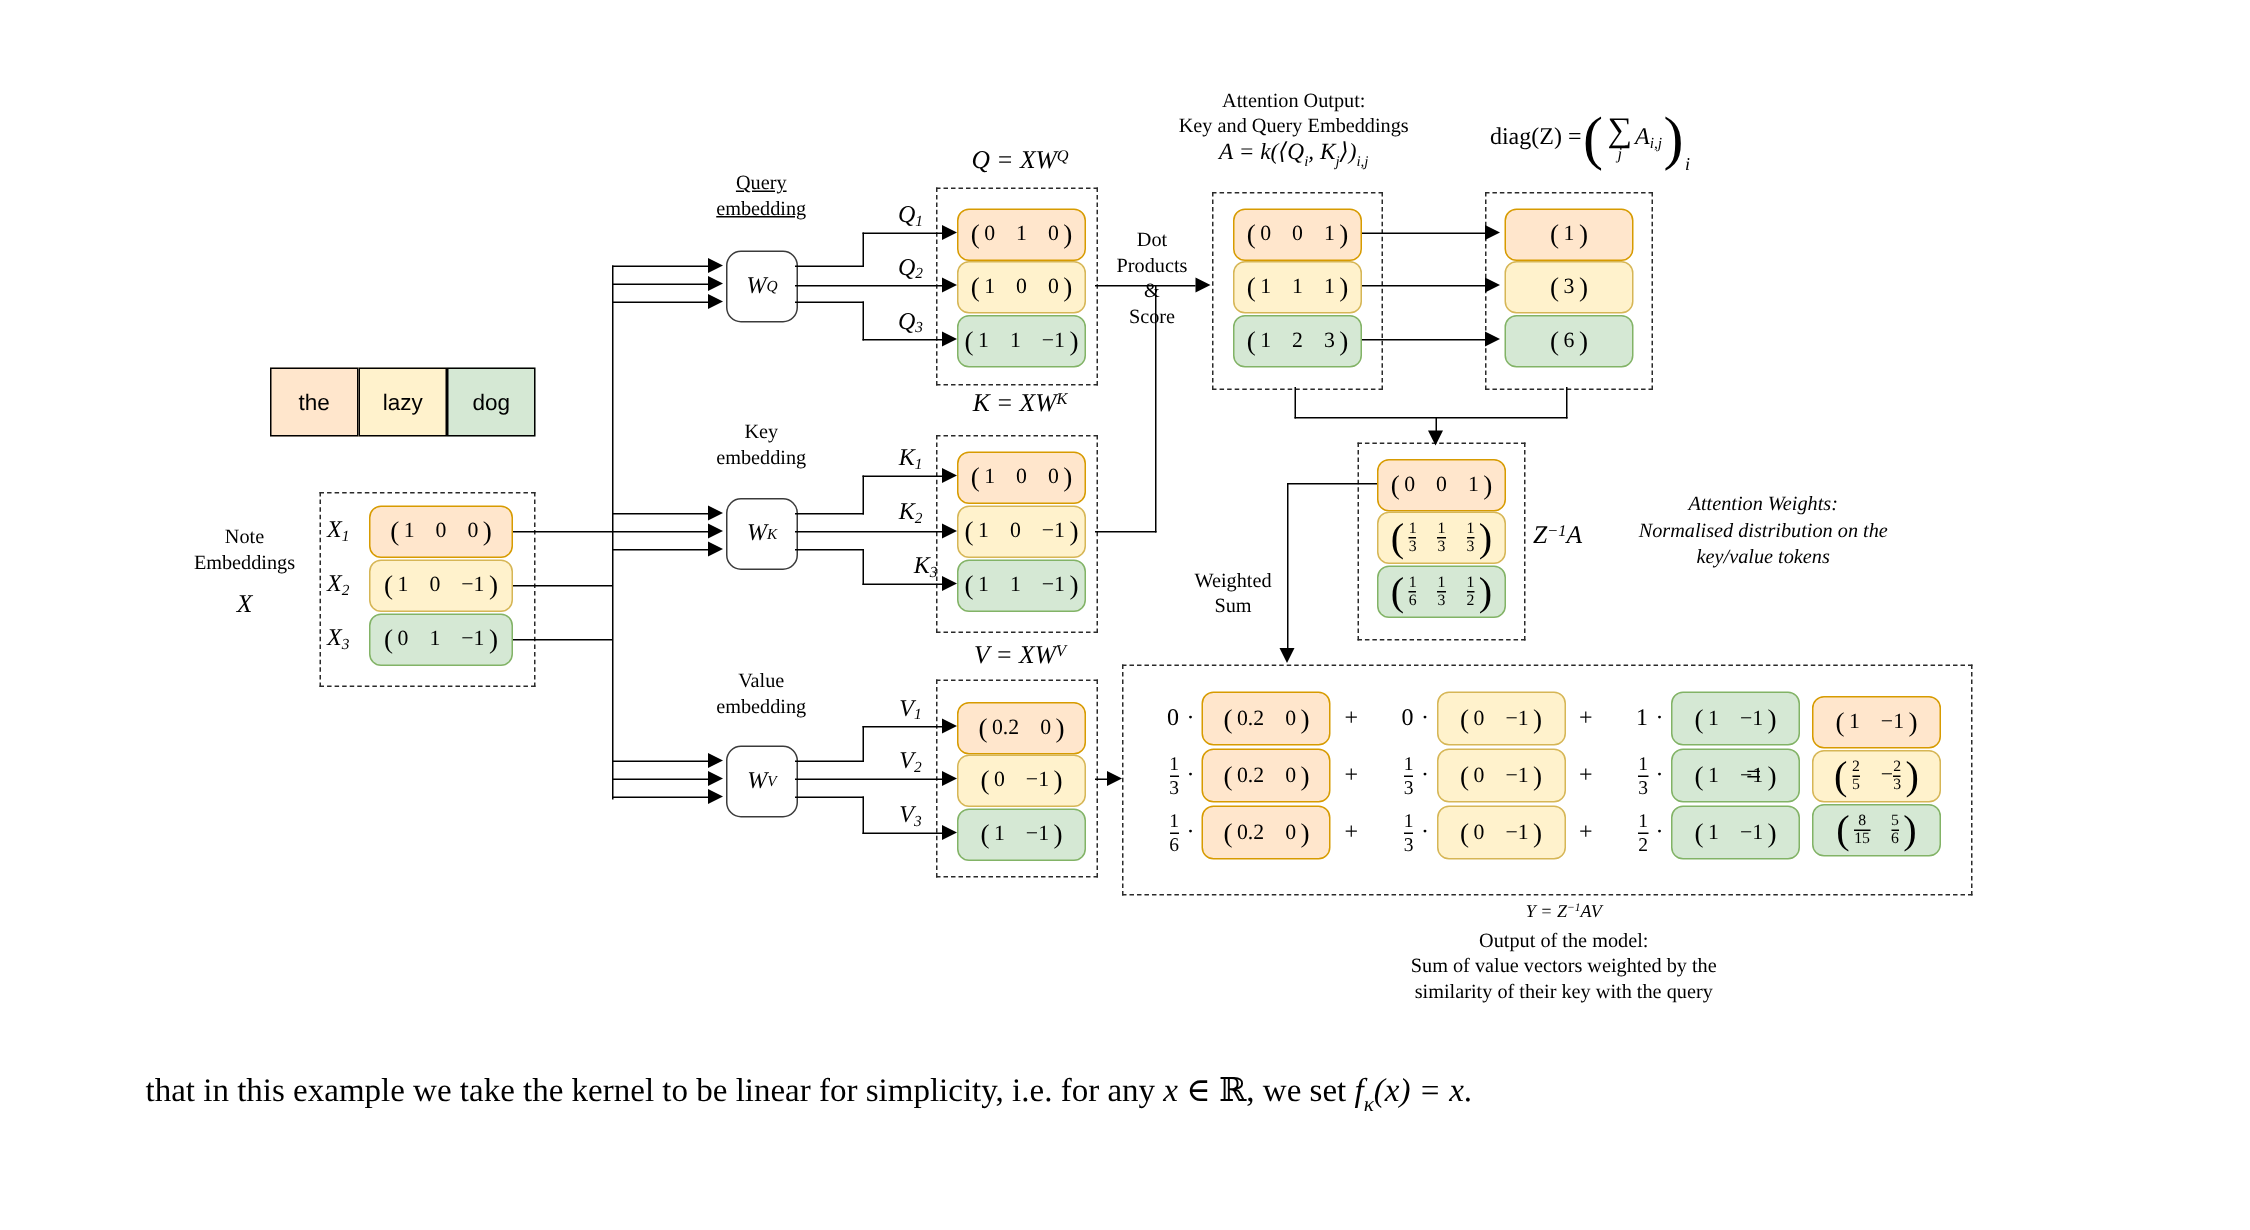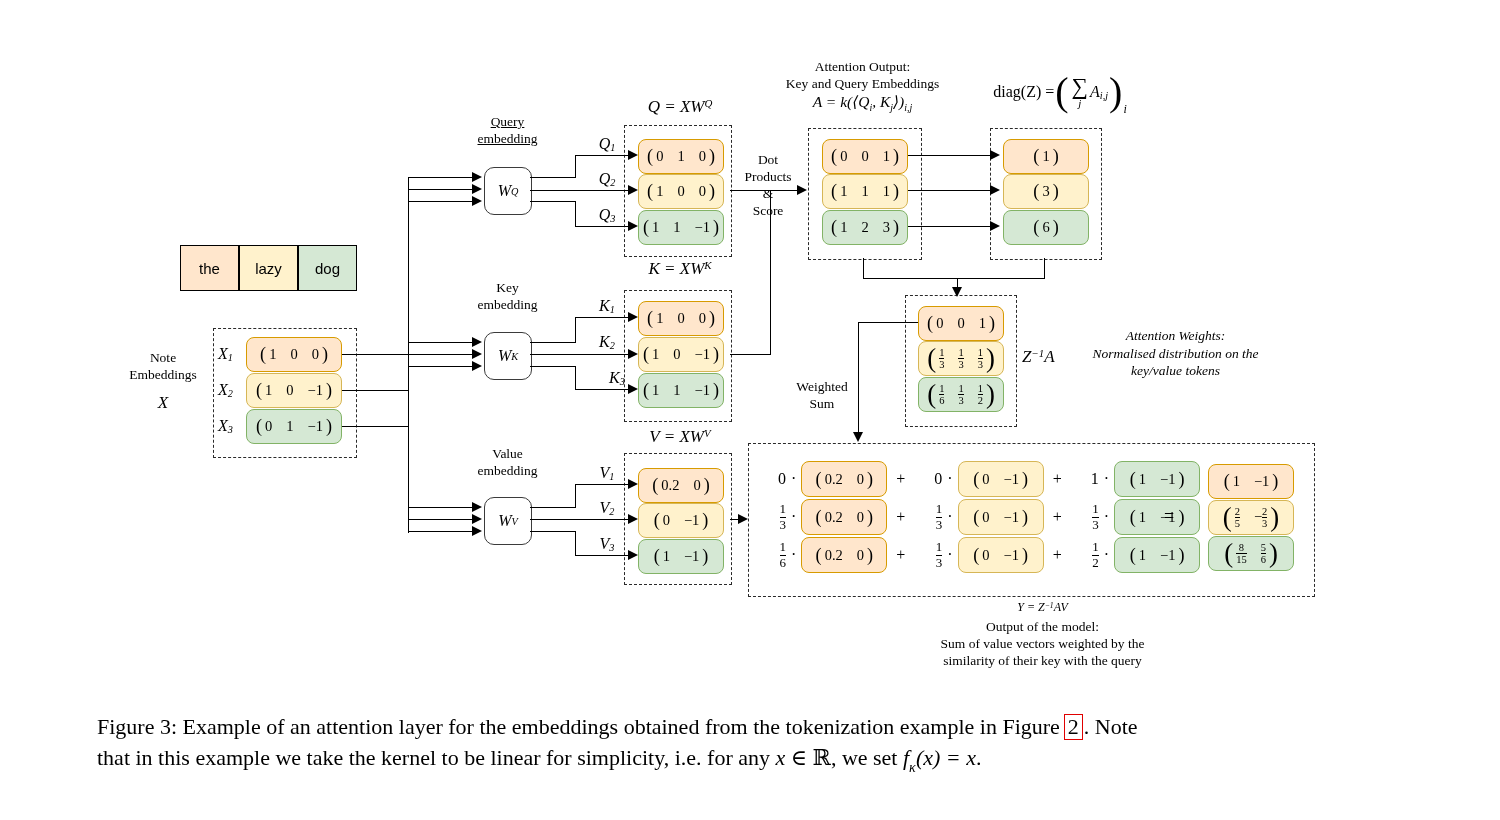--- a/index.html
+++ b/index.html
@@ -614,21 +614,20 @@
     </span>
 
   <div class="abs tc" style="left:900px;top:600px;width:285px;">
     <div class="mi" style="font-size:12px;margin-bottom:3px;">Y = Z<sup>−1</sup>AV</div>
     <div class="lbl">Output of the model:</div>
     <div class="lbl">Sum of value vectors weighted by the</div>
     <div class="lbl">similarity of their key with the query</div>
   </div>
 
   <div class="abs caption" style="left:97px;top:711px;width:1335px;">
-    <div><span>Figure 3: Example of an attention layer for the embeddings obtained from the tokenization example in Figure</span><span class="refbox">2</span><span>. Note</span></div>
     <div><span>that in this example we take the kernel to be linear for simplicity, i.e. for any </span><span class="mi">x ∈ <span style="font-style: normal;">ℝ</span></span><span>, we set </span><span class="mi">f<sub>κ</sub>(x) = x</span><span>.</span></div>
   </div>
 
 <div class="hline" style="left: 342px; top: 354px; width: 66px;"></div>
     <div class="hline" style="left: 342px; top: 390px; width: 66px;"></div>
     <div class="hline" style="left: 342px; top: 426px; width: 66px;"></div>
     <div class="vline" style="left: 408px; top: 177px; height: 356px;"></div>
     <div class="hline" style="left: 408px; top: 177px; width: 64px;"></div>
     <div class="ah ah-r" style="left: 472px; top: 172px;"></div>
     <div class="hline" style="left: 408px; top: 189px; width: 64px;"></div>

